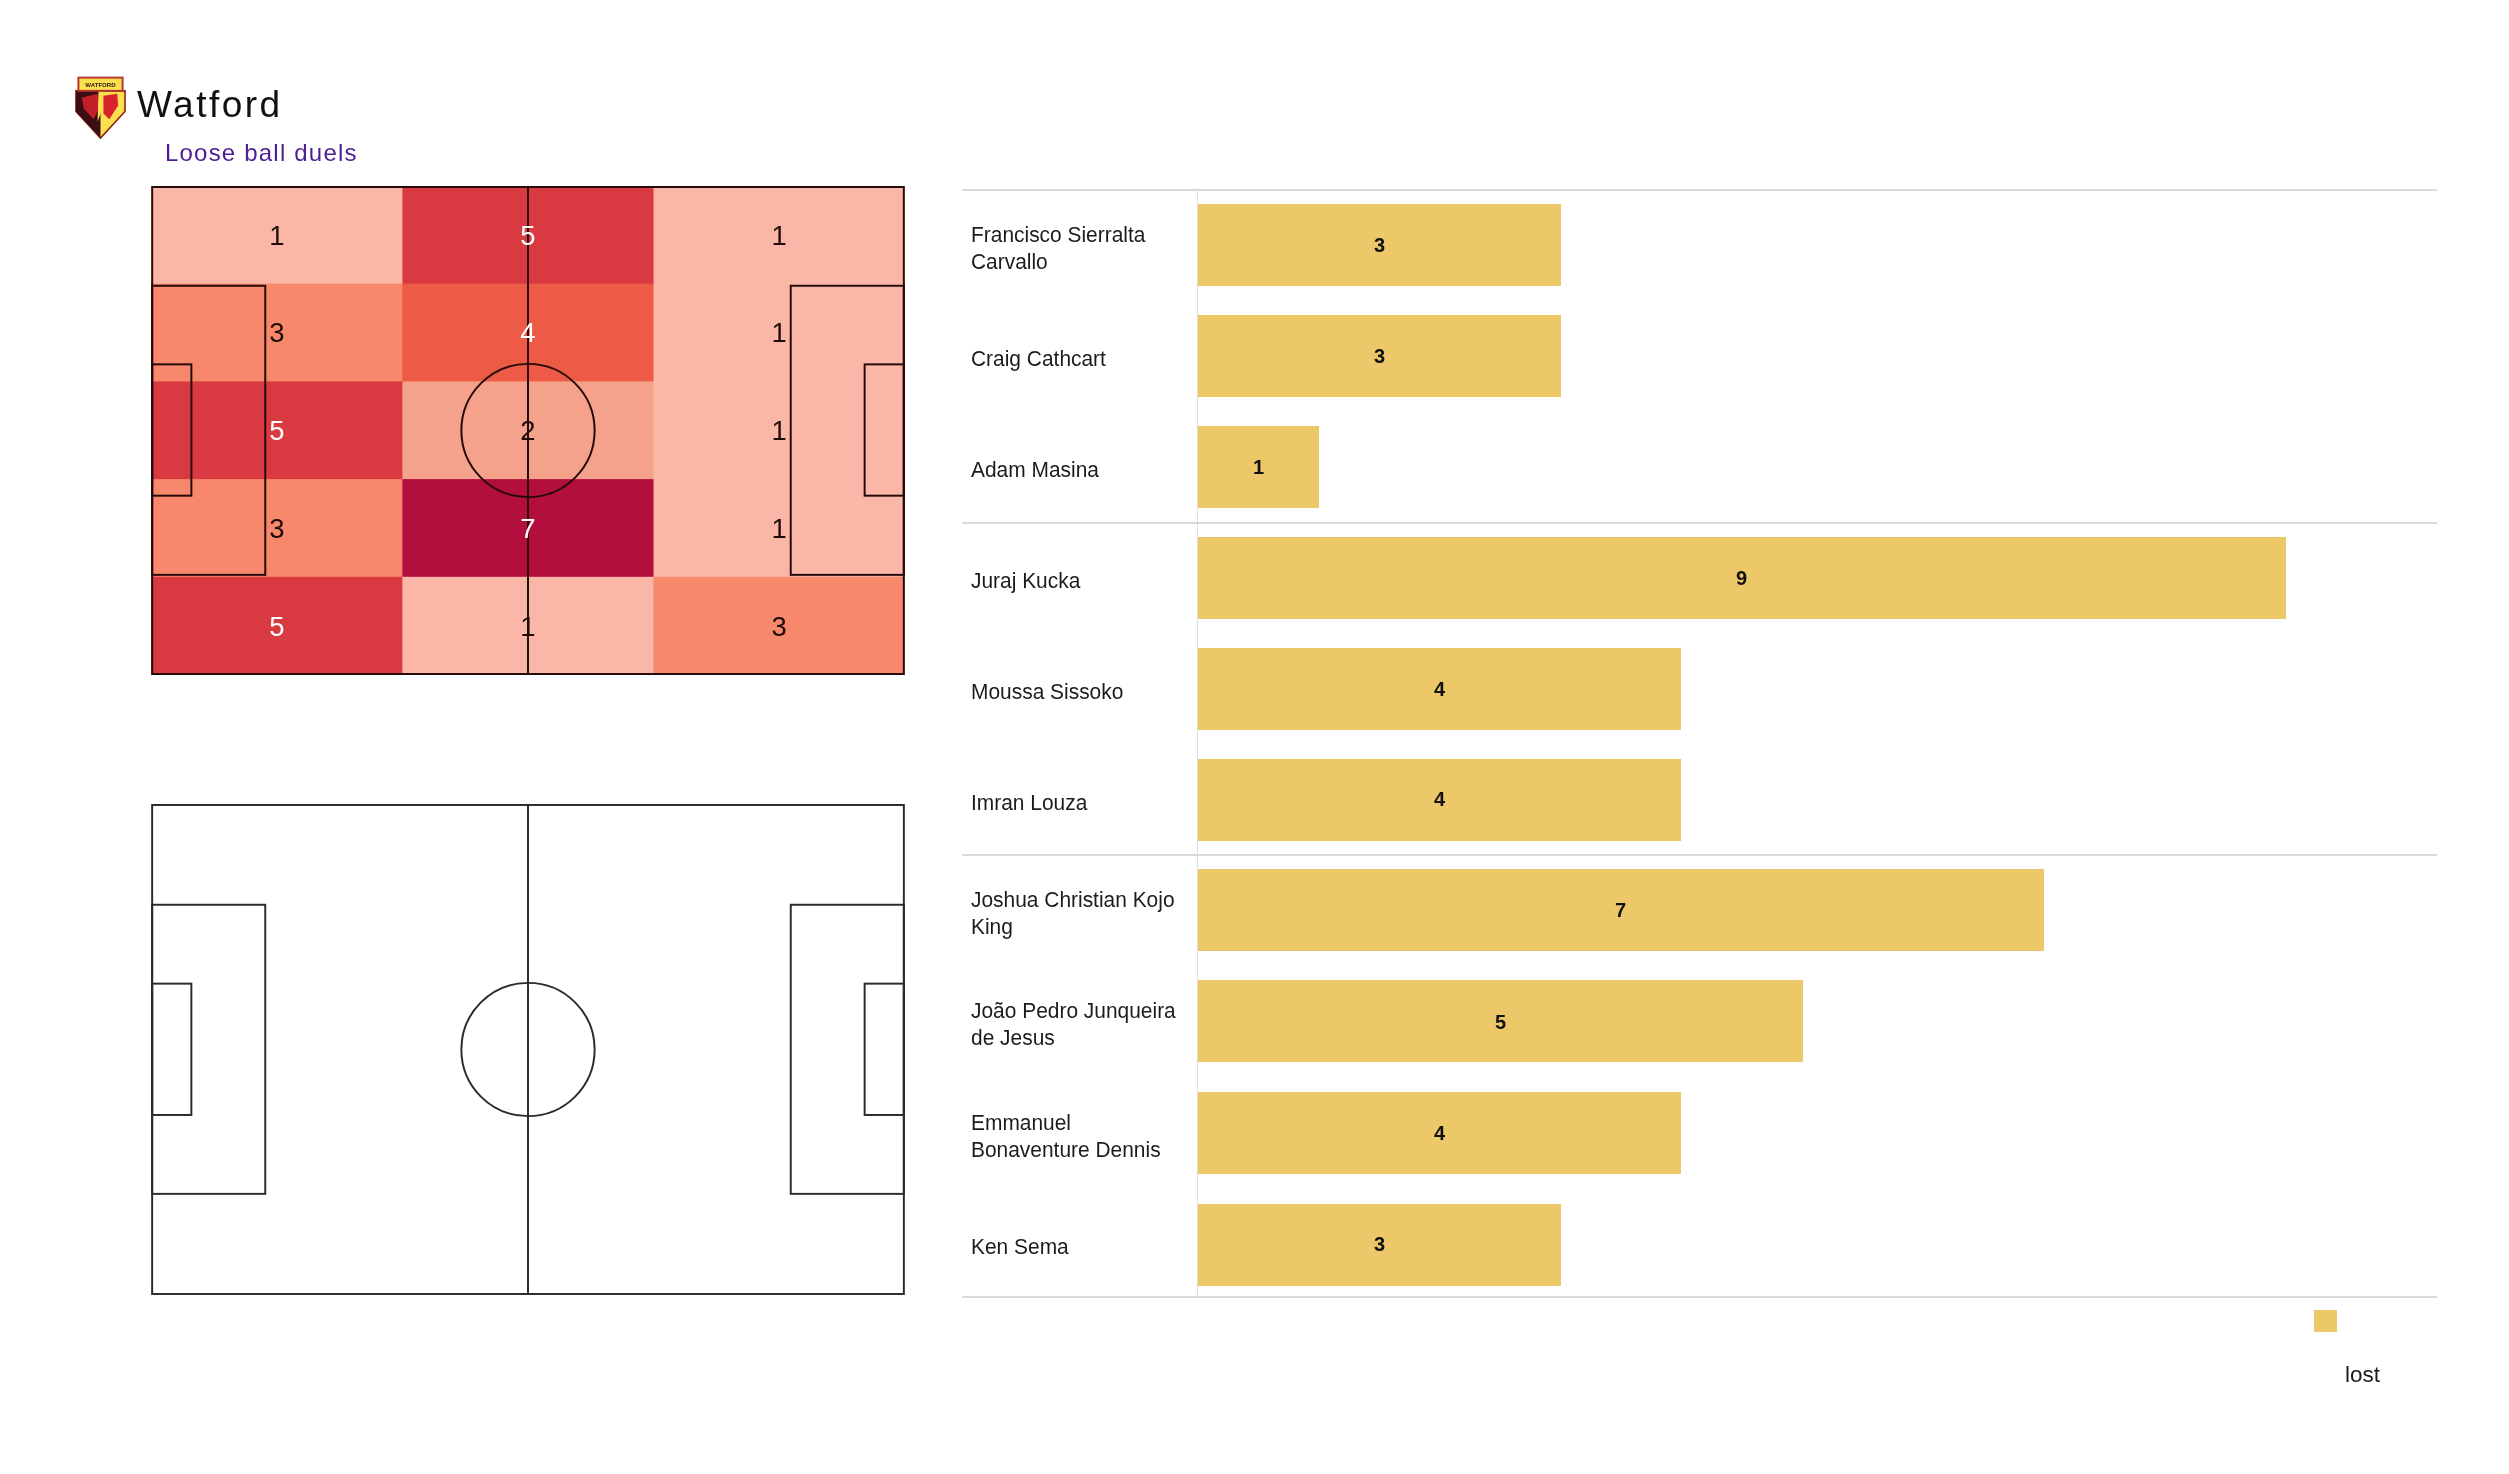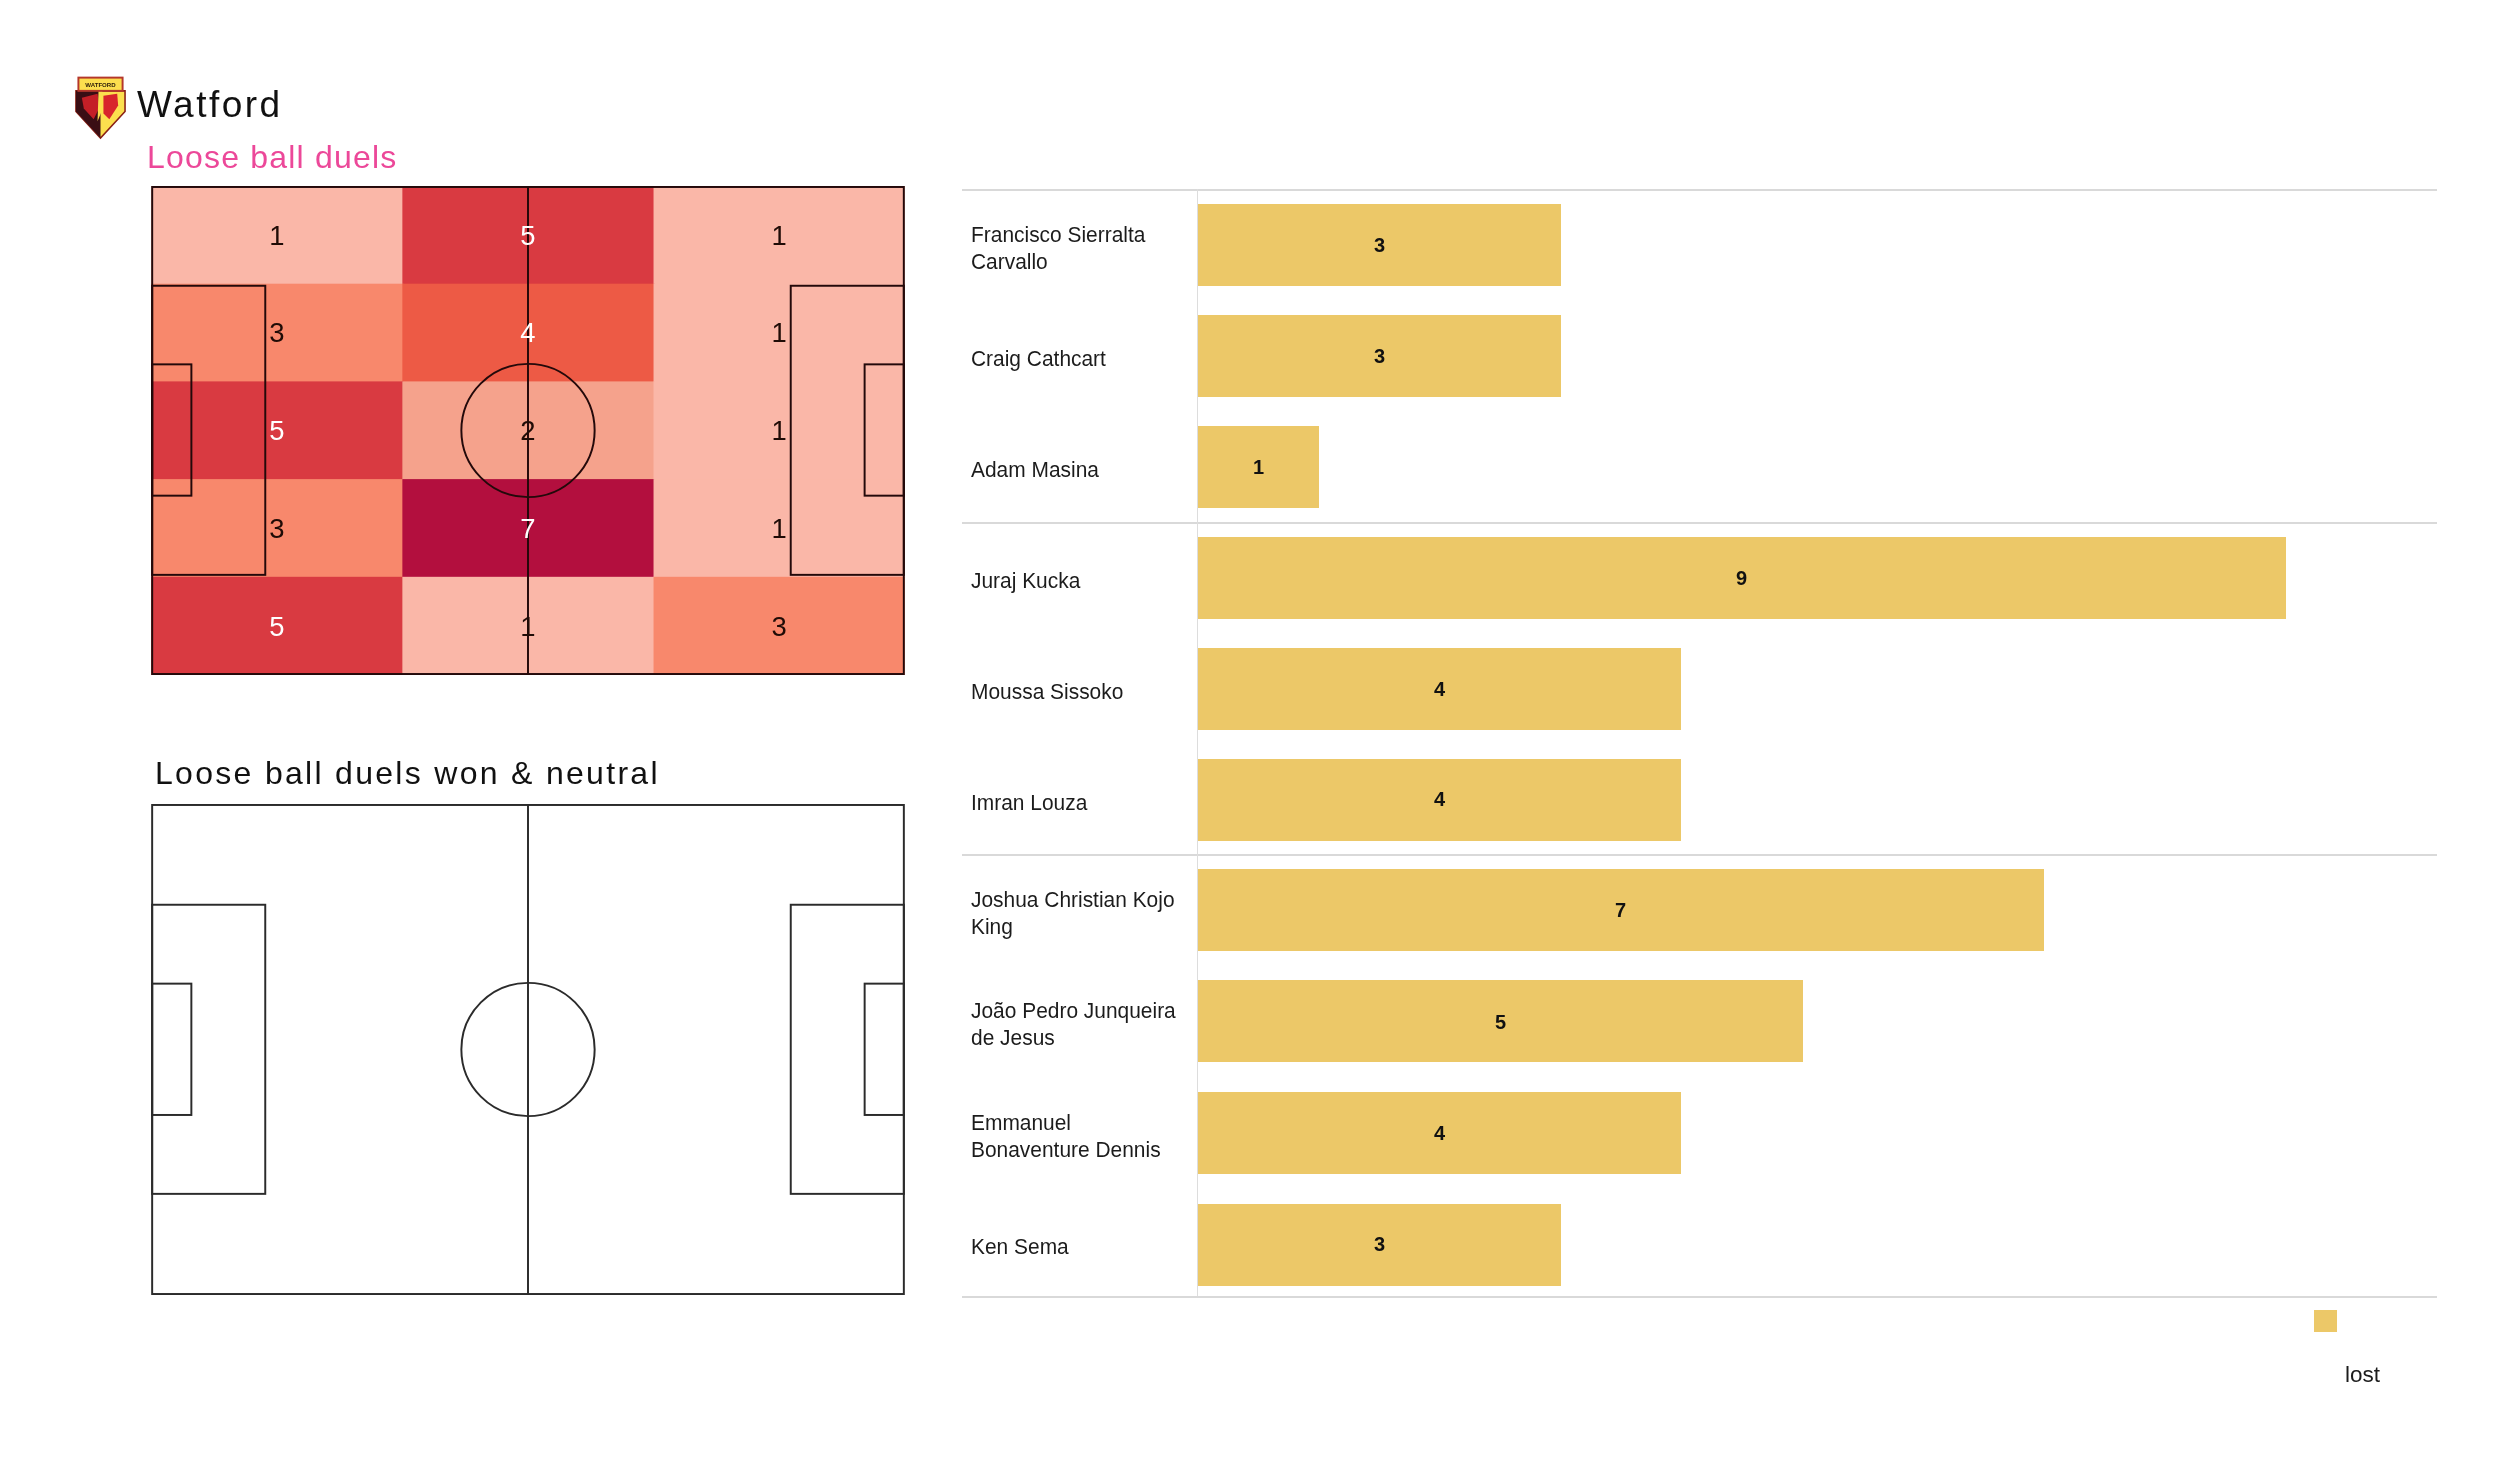--- a/index.html
+++ b/index.html
@@ -20,21 +20,21 @@
   <path d="M2,15 L27,15 L27,63 L2,36 Z" fill="#3a0e14"></path>
   <path d="M8,22 L24,18 L26,32 L20,44 L10,33 Z" fill="#c41f27"></path>
   <path d="M30,20 L44,18 L45,30 L36,44 L30,38 Z" fill="#d8242c"></path>
   <path d="M25,15 L29,15 L29,34 L24,46 Z" fill="#fcdf4e"></path>
   <rect x="4.5" y="1.5" width="45" height="13.5" fill="#fcdf4e" stroke="#b5372b" stroke-width="2"></rect>
   <text x="27" y="11" font-size="6.2" font-weight="bold" fill="#2a1a08" text-anchor="middle" font-family="Liberation Sans, sans-serif">WATFORD</text>
 </svg>
 
 <div class="abs" style="left:137px;top:86px;font-size:37px;line-height:1;letter-spacing:2.5px;color:#111111;">Watford</div>
 
-<div class="abs" style="left:147px;top:141px;font-size:32px;line-height:1;letter-spacing:1.2px;color:#ec4899;">Loose ball duels</div>
+<div class="abs" style="left:165px;top:141px;font-size:24px;line-height:1;letter-spacing:1.2px;color:#4c1d95;">Loose ball duels</div>
 
 <svg class="abs" style="left:151px;top:186px" width="754" height="489" viewBox="0 0 769 499">
 
   <rect x="0" y="0" width="257.3" height="100.7" fill="#fab7a8"></rect>
 
   <rect x="256.3" y="0" width="257.3" height="100.7" fill="#d93a41"></rect>
 
   <rect x="512.6" y="0" width="256.4" height="100.7" fill="#fab7a8"></rect>
 
   <rect x="0" y="99.7" width="257.3" height="100.7" fill="#f8886c"></rect>
@@ -99,21 +99,20 @@
 
   <text x="640.8" y="359" font-size="28" fill="#1f0b06" text-anchor="middle">1</text>
 
   <text x="128.2" y="458.9" font-size="28" fill="#ffffff" text-anchor="middle">5</text>
 
   <text x="384.5" y="458.9" font-size="28" fill="#1f0b06" text-anchor="middle">1</text>
 
   <text x="640.8" y="458.9" font-size="28" fill="#1f0b06" text-anchor="middle">3</text>
 </svg>
 
-<div class="abs" style="left:155px;top:757px;font-size:32px;line-height:1;letter-spacing:2.3px;color:#111111;">Loose ball duels won &amp; neutral</div>
 
 <svg class="abs" style="left:151px;top:804px" width="754" height="491" viewBox="0 0 769 501">
 
   <rect x="1" y="1" width="767" height="499" fill="none" stroke="#2b2b2b" stroke-width="2"></rect>
 
   <line x1="384.5" y1="1" x2="384.5" y2="500" stroke="#2b2b2b" stroke-width="2"></line>
 
   <circle cx="384.5" cy="250.5" r="68" fill="none" stroke="#2b2b2b" stroke-width="2"></circle>
 
   <rect x="1" y="102.8" width="115.4" height="295" fill="none" stroke="#2b2b2b" stroke-width="2"></rect>

